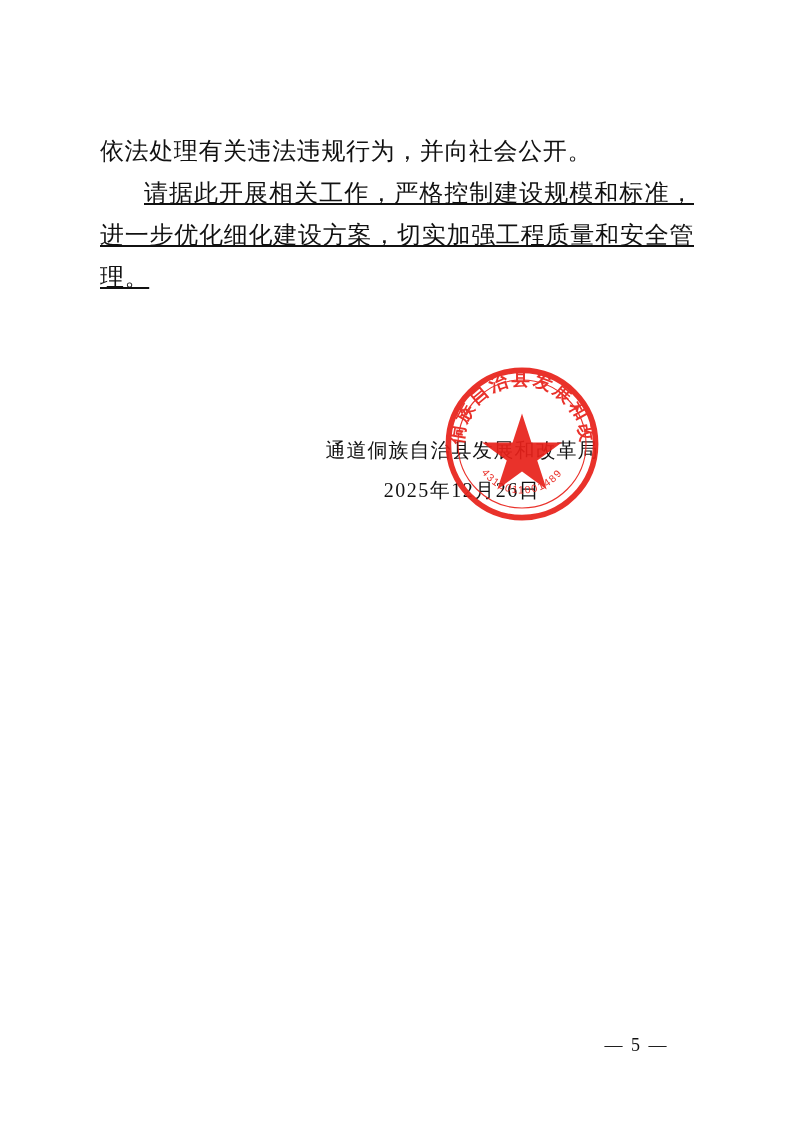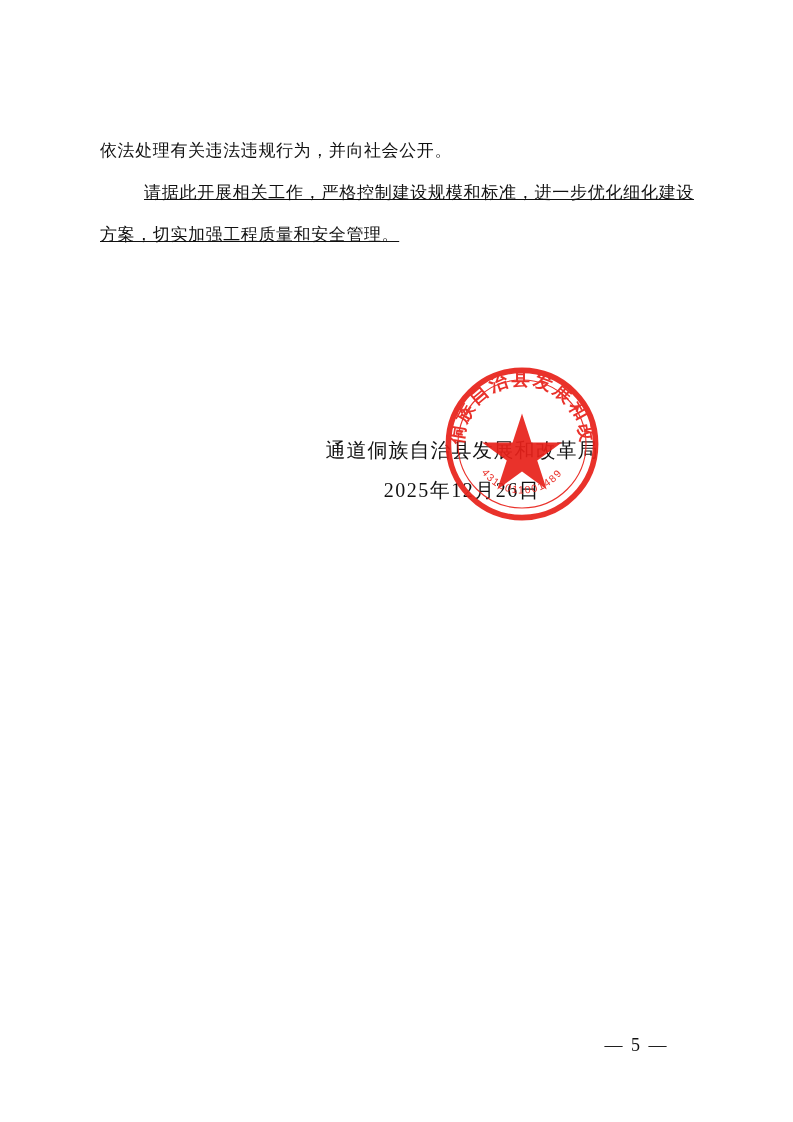--- a/index.html
+++ b/index.html
@@ -24,21 +24,21 @@
   }
 
   .body-text {
     position: absolute;
     left: 100px;
     top: 130px;
     width: 594px;
   }
 
   .para {
-    font-size: 17px;
+    font-size: 24px;
     line-height: 42px;
     letter-spacing: 0.6px;
     text-align: justify;
     text-justify: inter-ideograph;
     margin: 0;
     color: #111111;
   }
   .para.indent {
     text-indent: 44px;
     text-decoration: underline;

